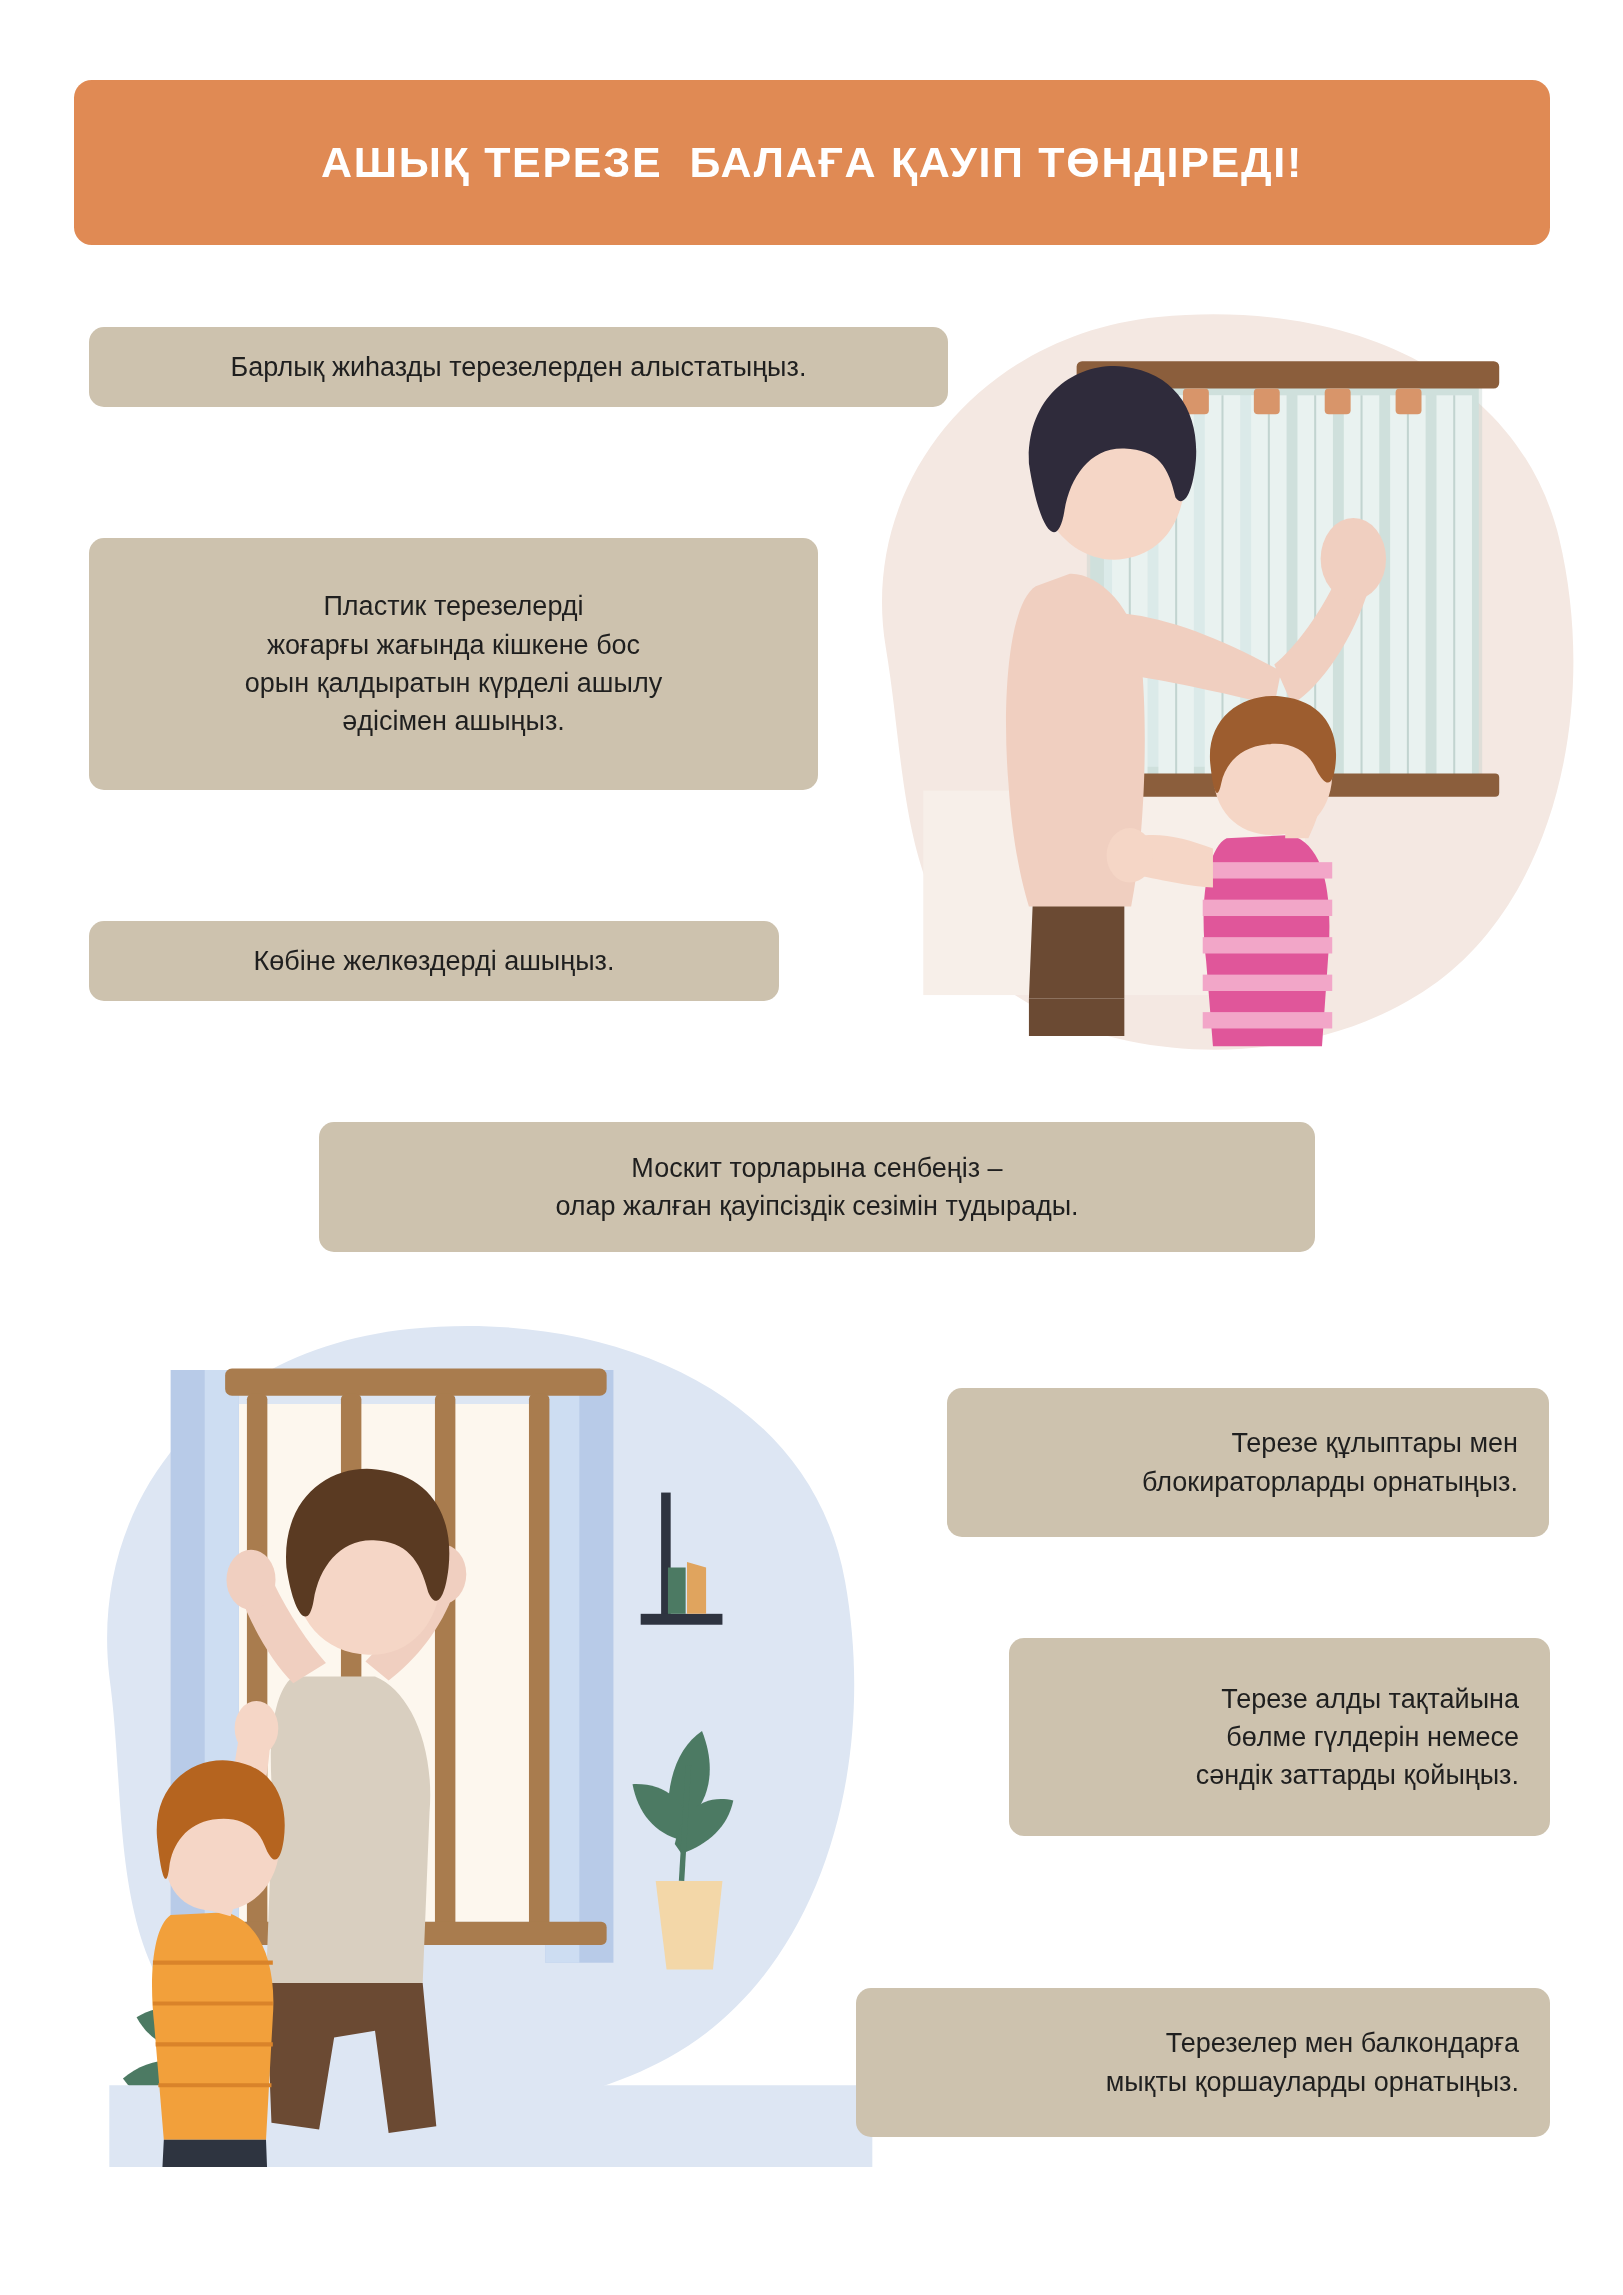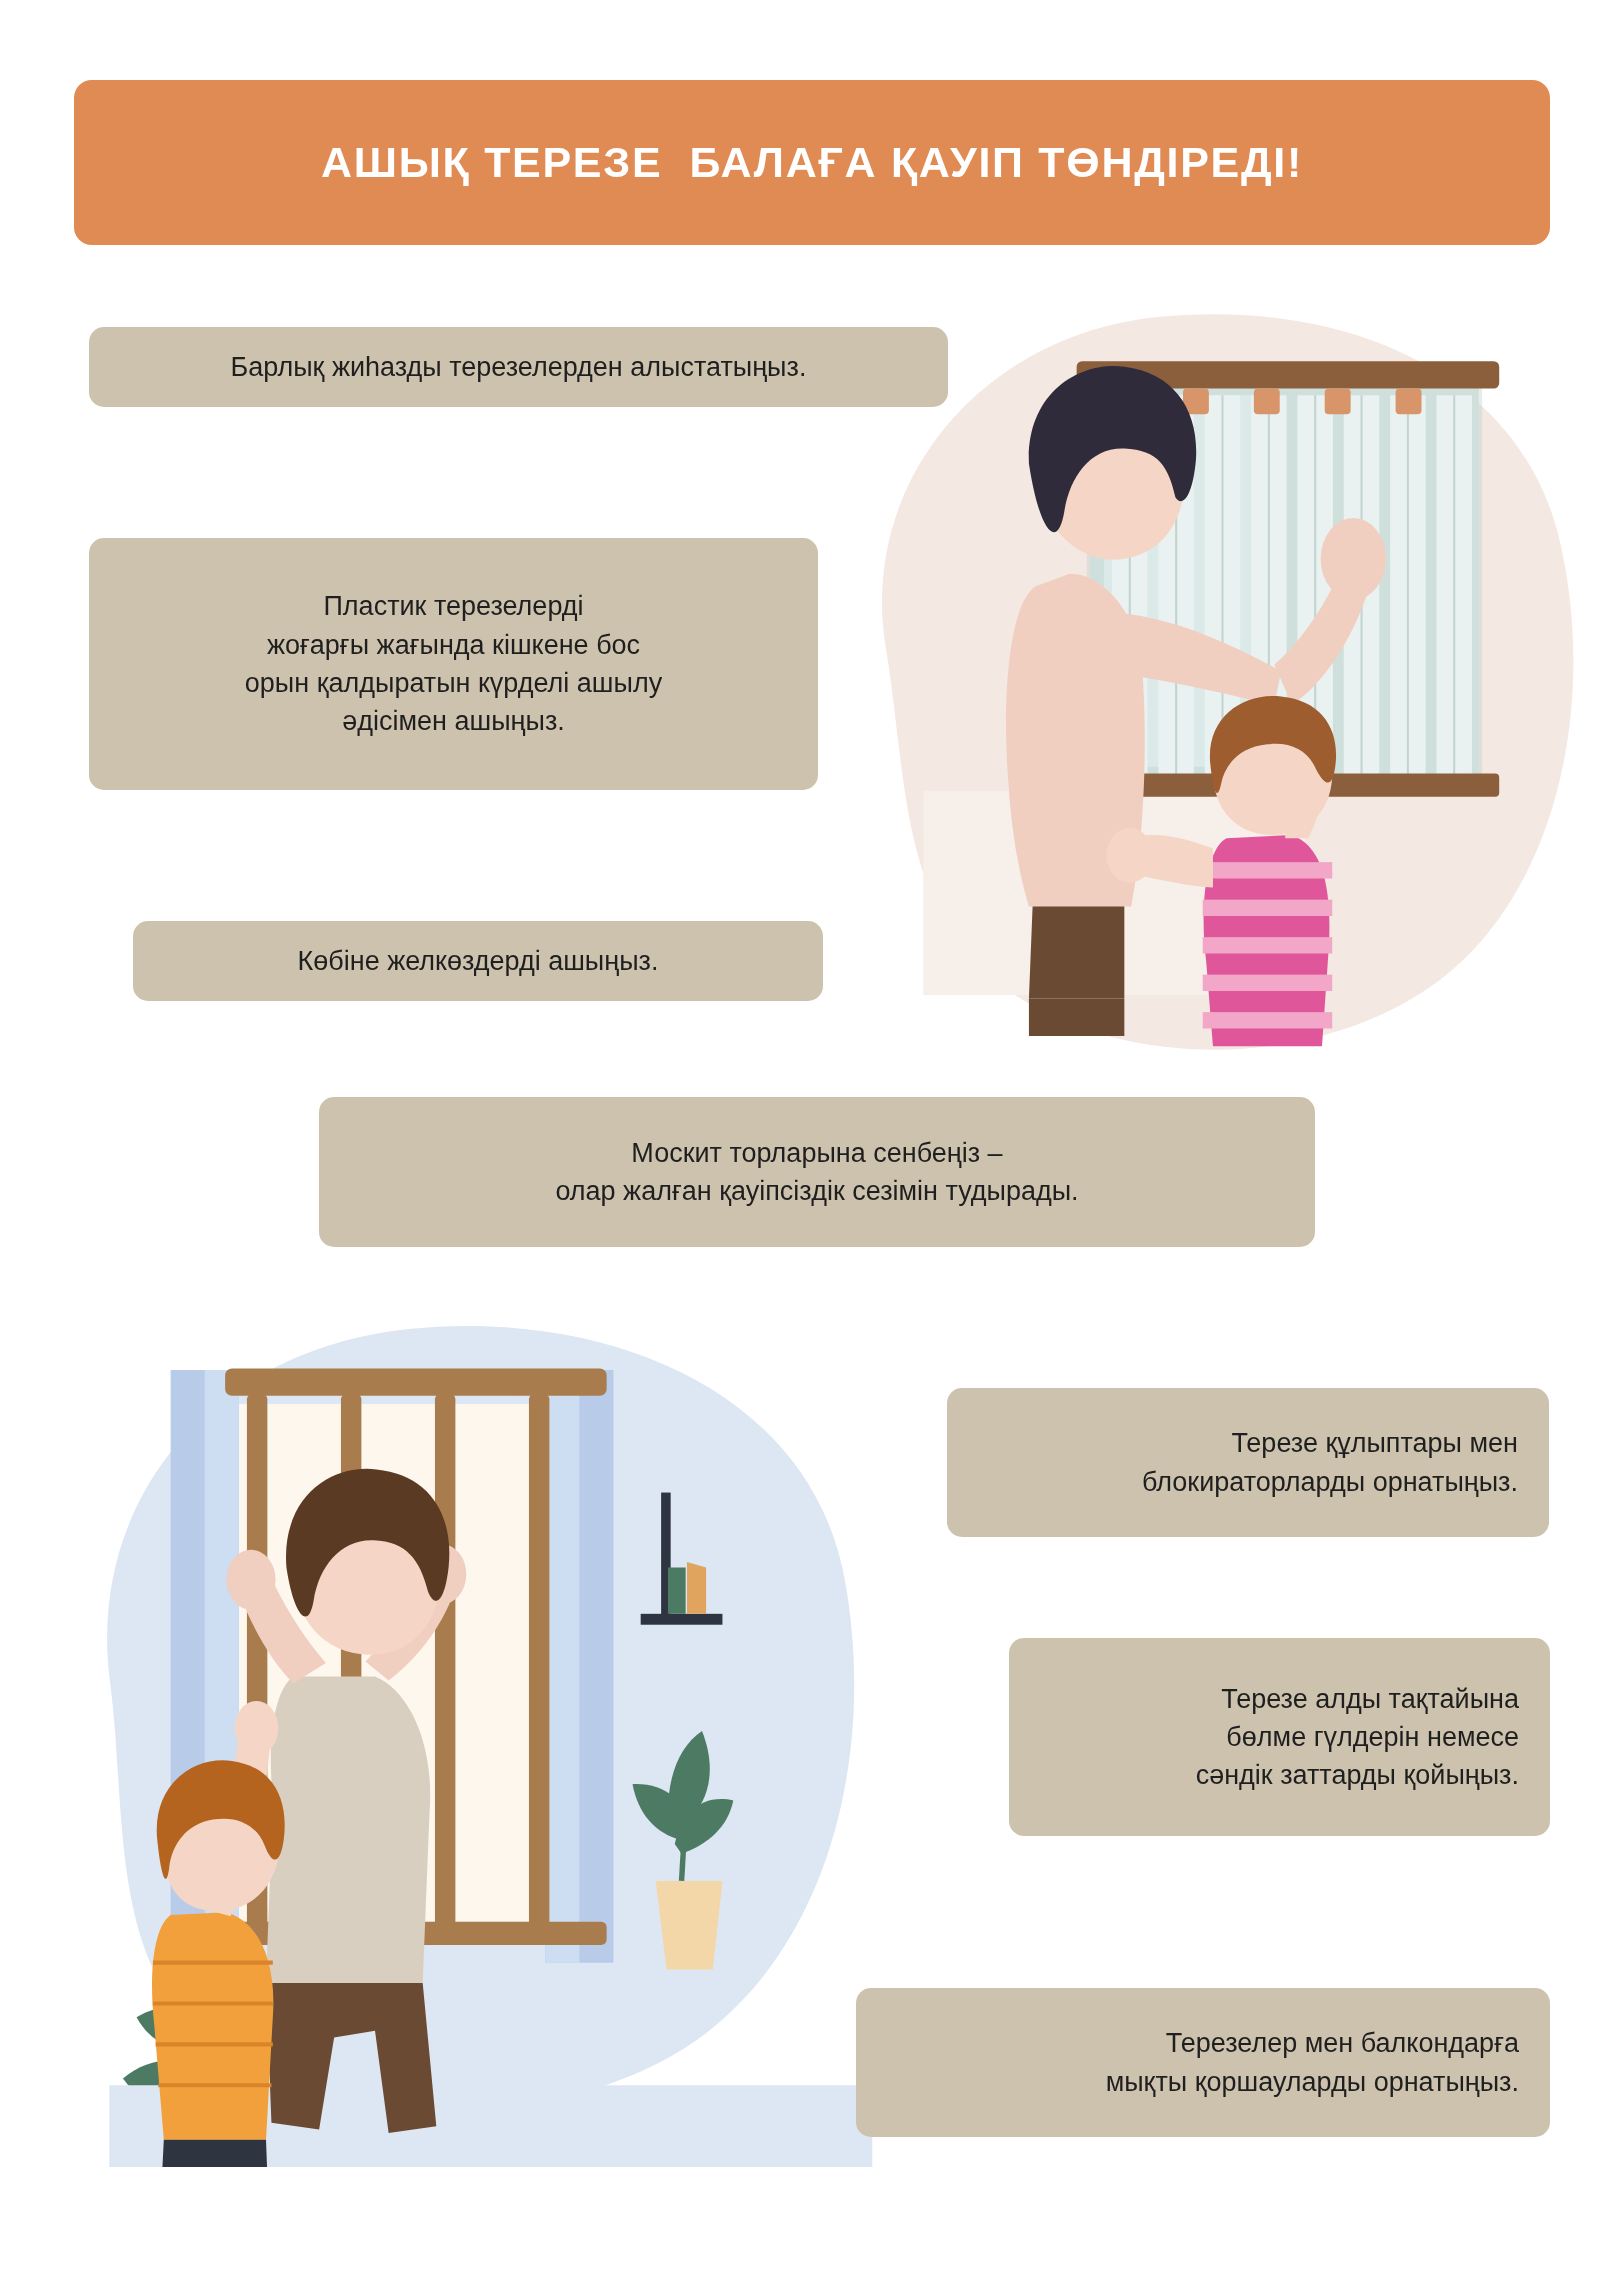--- a/index.html
+++ b/index.html
@@ -51,22 +51,22 @@
   }
   .tip .tip-text { width: 100%; white-space: pre-line; }
   .tip.left-al { justify-content: flex-start; }
   .tip.left-al .tip-text { text-align: center; }
   .tip.right-al .tip-text { text-align: right; }
   .tip.center-al .tip-text { text-align: center; }
 
   
   #tip-furniture { left: 89px;  top: 327px;  width: 859px; height: 80px; padding: 0 31px; }
   #tip-plastic   { left: 89px;  top: 538px;  width: 729px; height: 252px; padding: 4px 31px; }
-  #tip-vents     { left: 89px;  top: 921px; width: 690px; height: 80px; padding: 0 31px; margin-left: 44px; }
-  #tip-mosquito  { left: 319px;  top: 1097px; width: 996px; height: 150px; padding: 0 36px; }
+  #tip-vents     { left: 89px;  top: 921px; width: 690px; height: 80px; padding: 0 31px; }
+  #tip-mosquito  { left: 319px;  top: 1122px; width: 996px; height: 130px; padding: 0 36px; }
   #tip-locks     { left: 947px; top: 1388px; width: 602px;  height: 149px; padding: 0 31px; }
   #tip-plants    { left: 1009px; top: 1638px; width: 541px;  height: 198px; padding: 0 31px; }
   #tip-fences    { left: 856px; top: 1948px; width: 694px; height: 149px; padding: 0 31px; margin-top: 40px; }
 
   
   .illus {
     position: absolute;
   }
   #illus-top { left: 804px; top: 293px; width: 777px; height: 818px; }
   #illus-bottom { left: 68px; top: 1295px; width: 832px; height: 872px; }

